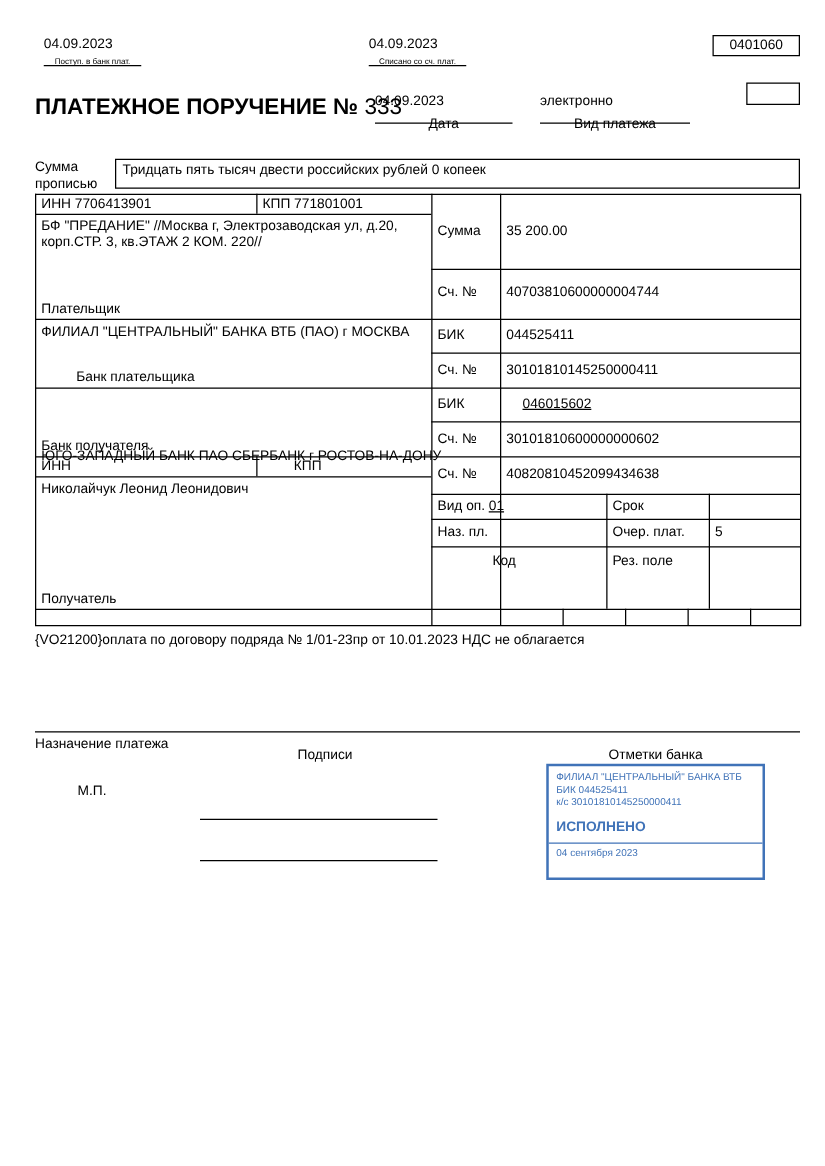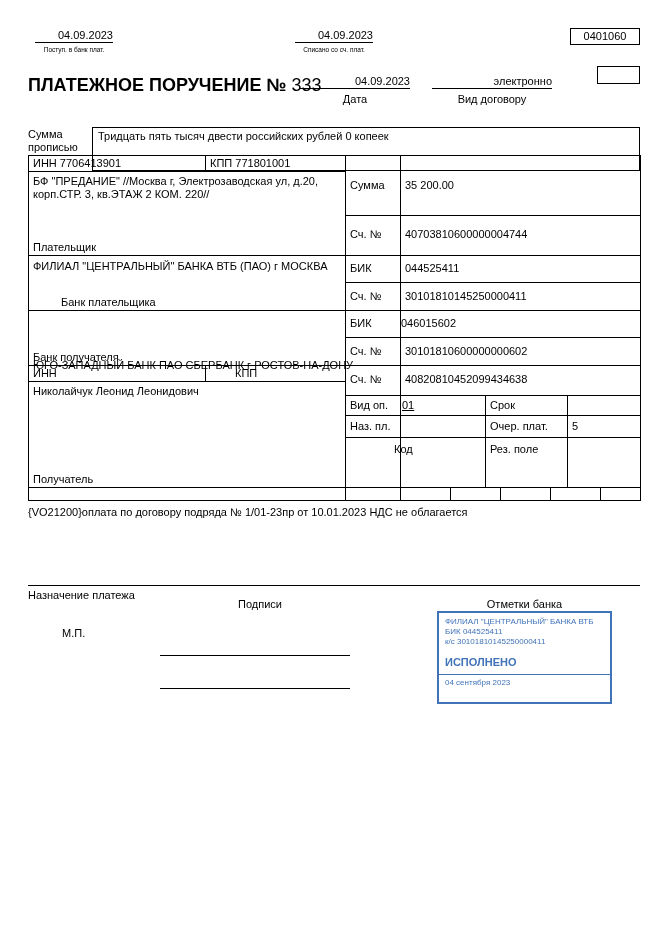--- a/index.html
+++ b/index.html
@@ -6,21 +6,21 @@
   html,body { background:#e9e9e9; }
   body { font-family:"Liberation Sans","DejaVu Sans",sans-serif; color:#000; }
   .page { position:relative; width:660px; height:933px; background:#ffffff; margin:0 auto; overflow:hidden; }
   .t { position:absolute; font-size:11px; line-height:13px; white-space:nowrap; }
   .wrapt { white-space:normal; }
   .tiny { font-size:6.5px; line-height:8px; }
   .ctr { text-align:center; }
   .bold { font-weight:bold; }
   .hl { position:absolute; height:1px; background:#000; }
   .vl { position:absolute; width:1px; background:#000; }
-  .ubox { position:absolute; border-bottom:1px solid #000; text-align:right; font-size:11px; line-height:13px; padding-bottom:0; }
+  .ubox { position:absolute; border-bottom:1px solid #000; text-align:left; font-size:11px; line-height:13px; padding-bottom:10px; }
   .box { position:absolute; border:1px solid #000; }
   .stamp { position:absolute; left:437px; top:611px; width:175px; height:93px; border:2px solid #4073b8; color:#4073b8; padding:4px 0 0 0; }
   .stamp .sl { font-size:8px; line-height:10px; padding:0 6px; white-space:nowrap; }
   .stamp .status { font-size:11px; line-height:13px; font-weight:bold; padding:0 6px; margin-top:9px; }
   .stamp .sdate { font-size:8px; line-height:10px; padding:3px 6px 0 6px; border-top:1px solid #4073b8; margin-top:5px; }
 </style>
 </head>
 <body>
 
 <div class="page">
@@ -35,25 +35,25 @@
     <div class="ctr" style="font-size:11px;line-height:15px;">0401060</div>
   </div>
 
   <div class="t" style="left:28px;top:78px;font-size:18px;line-height:15px;">
     <span class="bold">ПЛАТЕЖНОЕ ПОРУЧЕНИЕ №</span>
     <span>333</span>
   </div>
   <div class="ubox" style="left:300px;top:75px;width:110px;">04.09.2023</div>
   <div class="t ctr" style="left:300px;top:93px;width:110px;">Дата</div>
   <div class="ubox" style="left:432px;top:75px;width:120px;">электронно</div>
-  <div class="t ctr" style="left:432px;top:93px;width:120px;">Вид договору</div>
+  <div class="t ctr" style="left:432px;top:93px;width:120px;">Вид платежа</div>
   <div class="box" style="left:597px;top:66px;width:43px;height:18px;"></div>
 
   <div class="t wrapt" style="left:28px;top:128px;width:60px;">Сумма прописью</div>
-  <div class="box" style="left:92px;top:127px;width:548px;height:44px;">
+  <div class="box" style="left:92px;top:127px;width:548px;height:24px;">
     <div style="font-size:11px;line-height:13px;padding:2px 5px;">Тридцать пять тысяч двести российских рублей 0 копеек</div>
   </div>
 
   <div class="hl" style="left:28px;top:155px;width:612px;"></div>
   <div class="hl" style="left:28px;top:171px;width:317px;"></div>
   <div class="hl" style="left:345px;top:215px;width:295px;"></div>
   <div class="hl" style="left:28px;top:255px;width:612px;"></div>
   <div class="hl" style="left:345px;top:282px;width:295px;"></div>
   <div class="hl" style="left:28px;top:310px;width:612px;"></div>
   <div class="hl" style="left:345px;top:337px;width:295px;"></div>
@@ -90,32 +90,32 @@
   <div class="t" style="left:33px;top:260px;">ФИЛИАЛ "ЦЕНТРАЛЬНЫЙ" БАНКА ВТБ (ПАО) г МОСКВА</div>
   <div class="t" style="left:33px;top:296px;padding-left:28px;">Банк плательщика</div>
   <div class="t" style="left:350px;top:262px;">БИК</div>
   <div class="t" style="left:405px;top:262px;">044525411</div>
   <div class="t" style="left:350px;top:290px;">Сч. №</div>
   <div class="t" style="left:405px;top:290px;">30101810145250000411</div>
 
   <div class="t" style="left:33px;top:315px;margin-top:44px;">ЮГО-ЗАПАДНЫЙ БАНК ПАО СБЕРБАНК г РОСТОВ-НА-ДОНУ</div>
   <div class="t" style="left:33px;top:351px;">Банк получателя</div>
   <div class="t" style="left:350px;top:317px;">БИК</div>
-  <div class="t" style="left:401px;top:317px;">046015602</div>
+  <div class="t" style="left:418px;top:317px;text-decoration:underline;">046015602</div>
   <div class="t" style="left:350px;top:345px;">Сч. №</div>
   <div class="t" style="left:405px;top:345px;">30101810600000000602</div>
 
   <div class="t" style="left:33px;top:367px;">ИНН</div>
   <div class="t" style="left:210px;top:367px;padding-left:25px;">КПП</div>
   <div class="t" style="left:33px;top:385px;">Николайчук Леонид Леонидович</div>
   <div class="t" style="left:33px;top:473px;">Получатель</div>
   <div class="t" style="left:350px;top:373px;">Сч. №</div>
   <div class="t" style="left:405px;top:373px;">40820810452099434638</div>
   <div class="t" style="left:350px;top:399px;">Вид оп.</div>
-  <div class="t" style="left:402px;top:399px;text-decoration:underline;">01</div>
+  <div class="t" style="left:391px;top:399px;text-decoration:underline;">01</div>
   <div class="t" style="left:490px;top:399px;">Срок</div>
   <div class="t" style="left:350px;top:420px;">Наз. пл.</div>
   <div class="t" style="left:490px;top:420px;">Очер. плат.</div>
   <div class="t" style="left:572px;top:420px;">5</div>
   <div class="t" style="left:350px;top:443px;margin-left:44px;">Код</div>
   <div class="t" style="left:490px;top:443px;">Рез. поле</div>
 
   <div class="t" style="left:28px;top:506px;">{VO21200}оплата по договору подряда № 1/01-23пр от 10.01.2023 НДС не облагается</div>
   <div class="hl" style="left:28px;top:585px;width:612px;"></div>
   <div class="t" style="left:28px;top:589px;">Назначение платежа</div>

